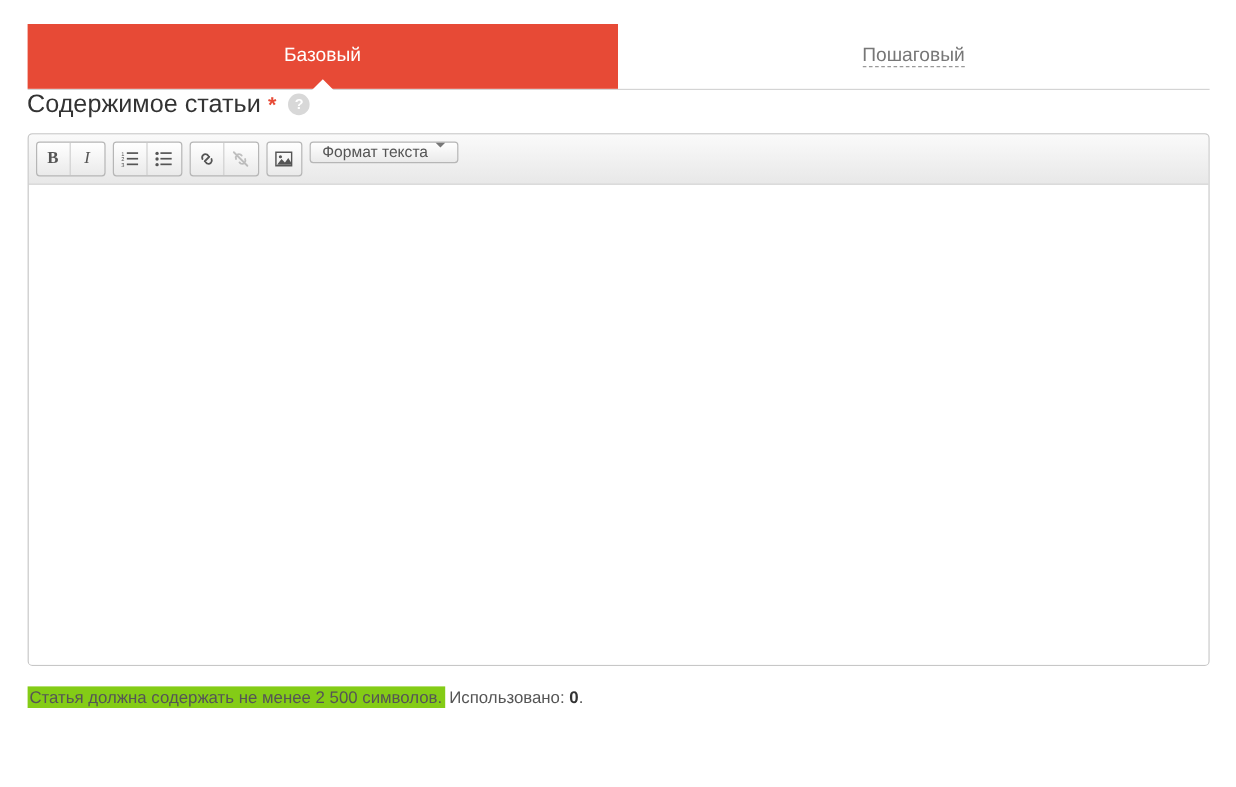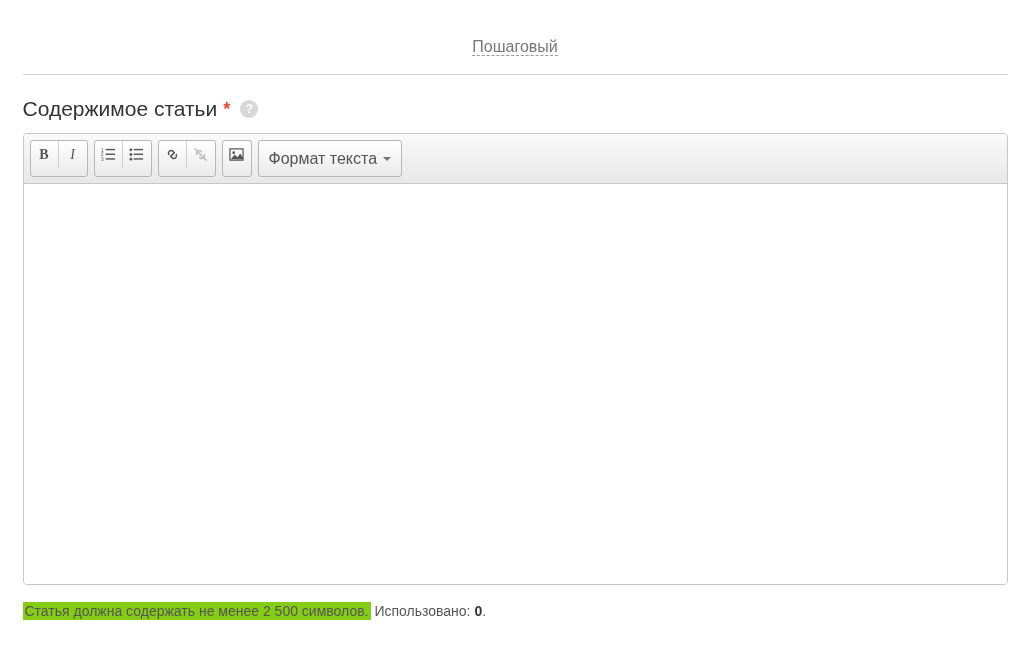--- a/index.html
+++ b/index.html
@@ -40,21 +40,20 @@
       border-right: 9px solid transparent;
       border-bottom: 9px solid #fff;
     }
     .tab-inactive {
       color: #777;
     }
     .tab-inactive span {
       border-bottom: 1px dashed #999;
     }
     .field-label-row {
-      margin-top: 22px;
       margin-bottom: 12px;
       display: flex;
       align-items: center;
       gap: 6px;
     }
     .field-label {
       font-size: 21px;
       color: #333;
       font-weight: 400;
     }
@@ -109,27 +108,26 @@
     }
     .tb-btn:last-child {
       border-right: none;
     }
     .tb-btn svg {
       width: 15px;
       height: 15px;
     }
     .tb-format {
       display: flex;
-      align-items: center;
       padding: 0 10px;
-      height: 37px;
+      height: 18px;
       border: 1px solid #b6b6b6;
       border-radius: 3px;
       background: linear-gradient(#ffffff, #eaeaea);
-      font-size: 16px;
+      font-size: 13px;
       color: #555;
       cursor: pointer;
       gap: 6px;
     }
     .caret-down {
       width: 0;
       height: 0;
       border-left: 4px solid transparent;
       border-right: 4px solid transparent;
       border-top: 4px solid #777;
@@ -151,20 +149,23 @@
       font-weight: bold;
       color: #333;
     }
   </style>
 </head>
 <body>
 
 <div class="container">
 
   <div class="tabs">
+    <div class="tab tab-active">
+      <span>Базовый</span>
+    </div>
     <div class="tab tab-inactive">
       <span>Пошаговый</span>
     </div>
   </div>
 
   <div class="field-label-row">
     <span class="field-label">Содержимое статьи</span>
     <span class="required">*</span>
     <span class="help-icon">?</span>
   </div>

